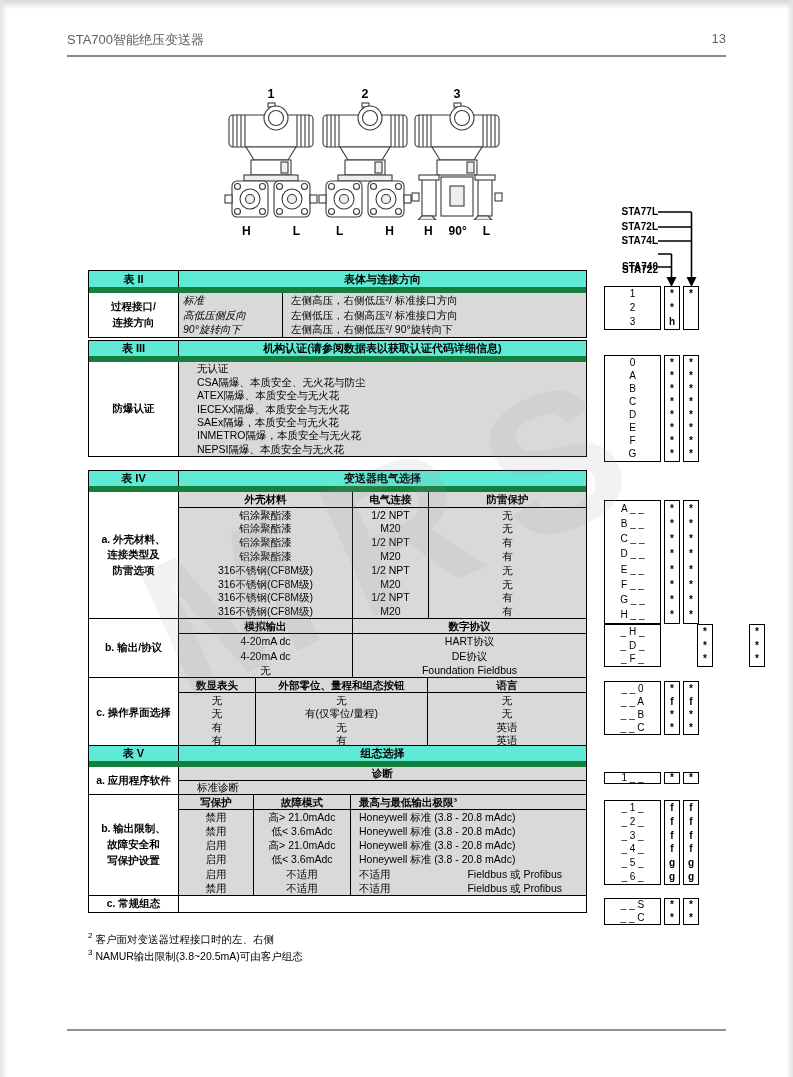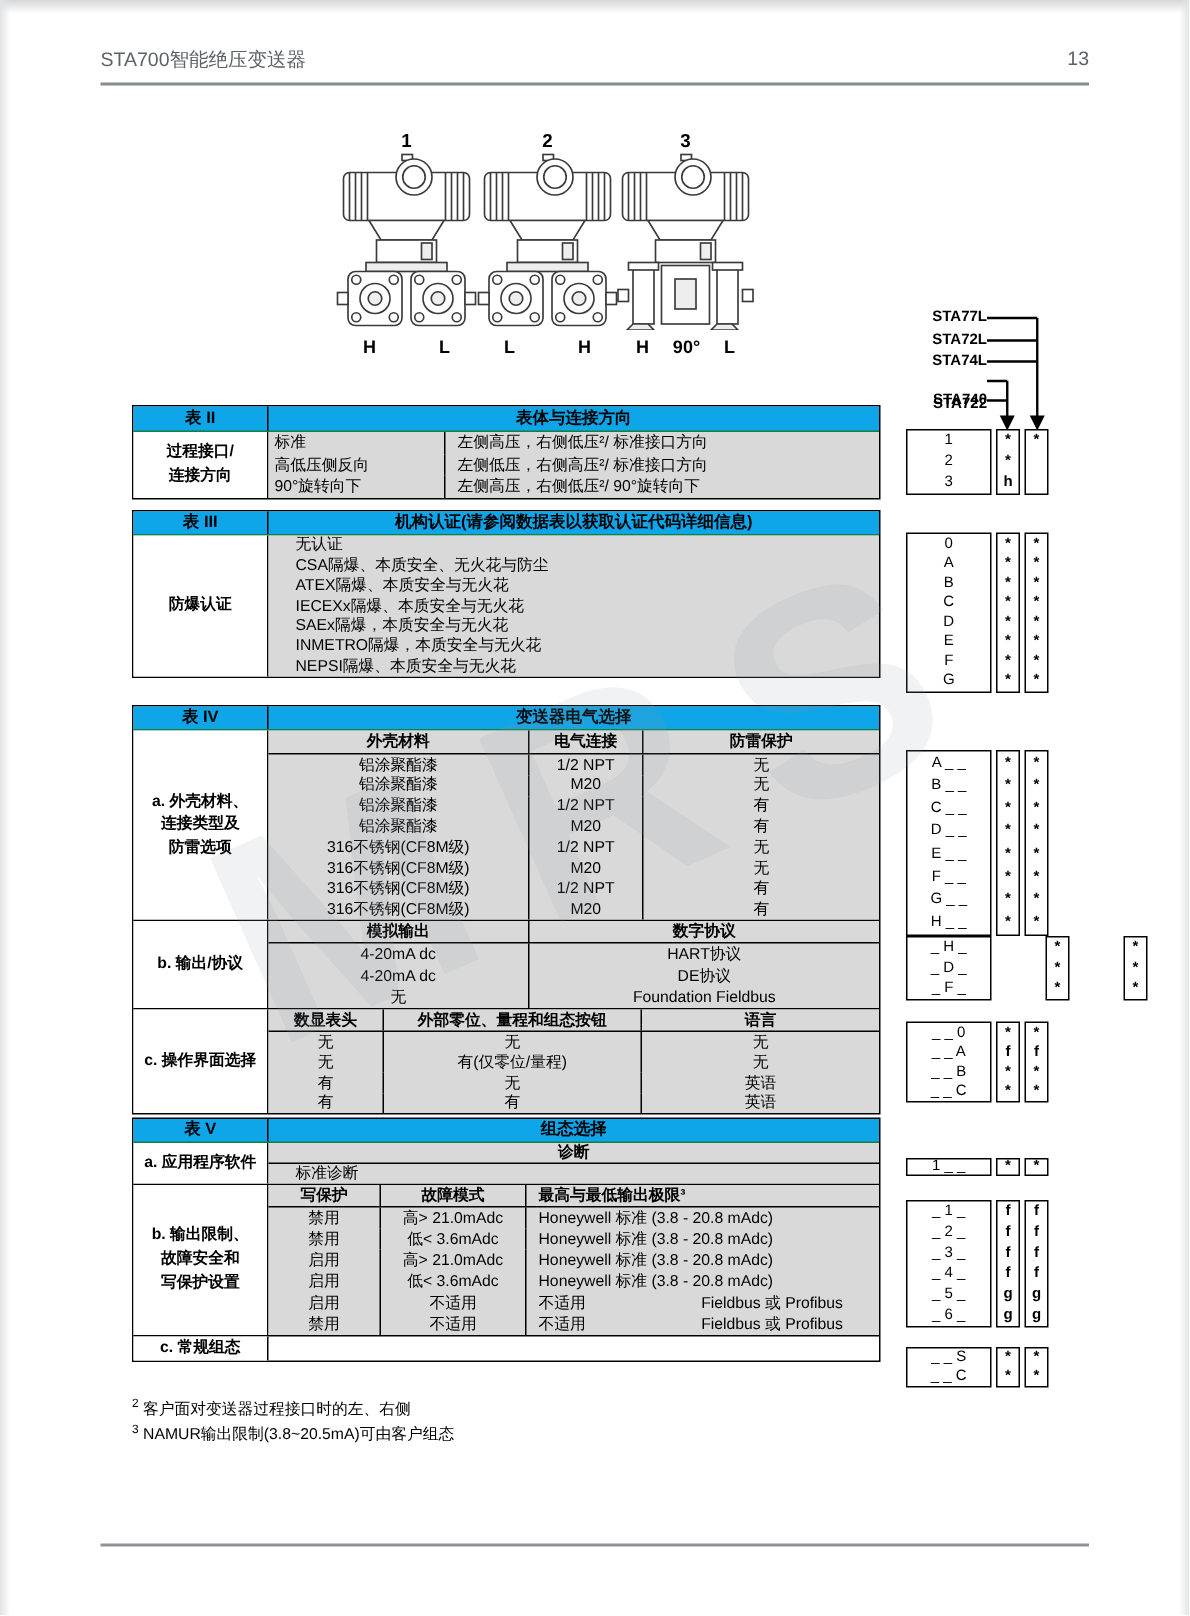--- a/index.html
+++ b/index.html
@@ -33,41 +33,41 @@
   .figlabels.three{padding:0 14px;}
 
   
   .mlabel{position:absolute;left:594px;width:64px;height:12px;text-align:right;
         font-size:10px;font-weight:bold;line-height:12px;}
   .tree{position:absolute;left:596px;top:200px;width:150px;height:90px;}
 
   
   .tbl{position:absolute;left:88px;width:499px;border:1.6px solid #000;box-sizing:border-box;
        background:#fff;font-size:10.5px;line-height:1;}
-  .thead{display:flex;background:#0ea5e9;font-weight:bold;height:15px;border-bottom:1px solid #15803d;}
+  .thead{display:flex;background:#5eead4;font-weight:bold;height:15px;border-bottom:6px solid #15803d;}
   .t2 .thead{height:16px;}
   .thead .tag{width:90px;border-right:1px solid #000;box-sizing:border-box;
         display:flex;align-items:center;justify-content:center;font-size:11px;}
   .thead .ttl{flex:1;display:flex;align-items:center;justify-content:center;font-size:11px;}
   .tsec{display:flex;}
   .tsec + .tsec{border-top:1px solid #000;}
   .tlabel{width:90px;box-sizing:border-box;border-right:1px solid #000;background:#fff;
         display:flex;align-items:center;justify-content:center;text-align:center;
         font-weight:bold;white-space:pre-line;line-height:1.5;}
   .tbody{flex:1;display:flex;flex-direction:column;background:#d9d9d9;}
   .shead{display:flex;font-weight:bold;border-bottom:1px solid #000;}
   .r{display:flex;}
   .c{box-sizing:border-box;display:flex;align-items:center;justify-content:center;
      border-right:1px solid #000;overflow:hidden;}
   .r .c:last-child,.shead .c:last-child{border-right:none;}
   .c.left{justify-content:flex-start;padding-left:18px;}
   .full{flex:1;border-right:none;}
 
   .t2-body .r{height:14.6px;}
-  .t2-body .c1{width:118px;justify-content:flex-start;padding-left:4px;}
+  .t2-body .c1{width:104px;justify-content:flex-start;padding-left:4px;font-style:italic;}
   .t2-body .c2{flex:1;justify-content:flex-start;padding-left:8px;}
 
   .t3-body .r{height:13.4px;}
 
   .t4a-body .shead{height:15px;}
   .t4a-body .r{height:13.8px;}
   .t4a-body .c1{width:174px;}
   .t4a-body .c2{width:76px;}
   .t4a-body .c3{flex:1;}
 

